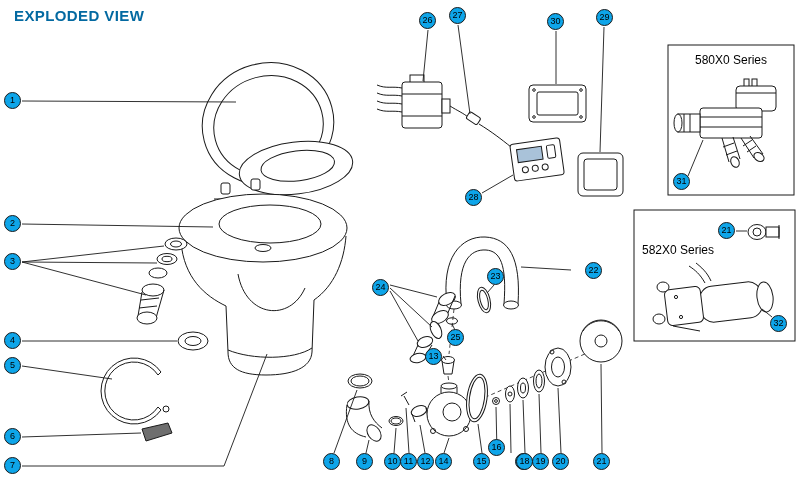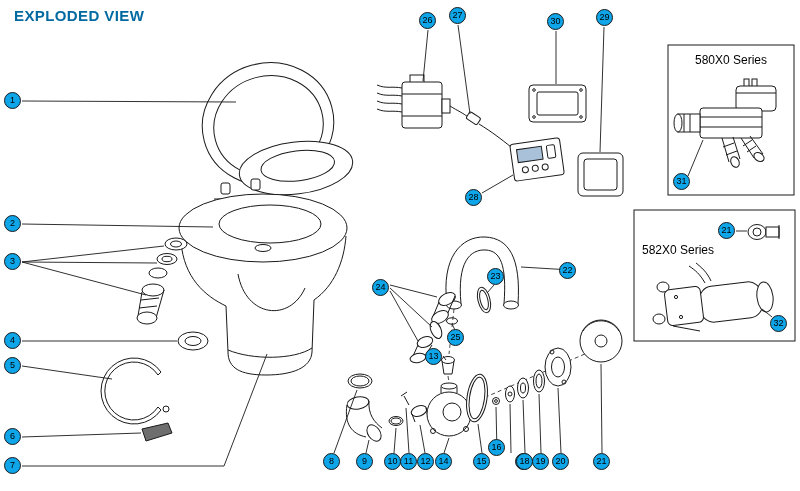--- a/index.html
+++ b/index.html
@@ -322,21 +322,21 @@
   <div class="callout" style="left:417px;top:453px">12</div>
   <div class="callout" style="left:425px;top:348px">13</div>
   <div class="callout" style="left:435px;top:453px">14</div>
   <div class="callout" style="left:473px;top:453px">15</div>
   <div class="callout" style="left:488px;top:439px">16</div>
   <div class="callout" style="left:515px;top:453px">17</div>
   <div class="callout" style="left:516px;top:453px">18</div>
   <div class="callout" style="left:532px;top:453px">19</div>
   <div class="callout" style="left:552px;top:453px">20</div>
   <div class="callout" style="left:593px;top:453px">21</div>
-  <div class="callout" style="left:559px;top:262px">22</div>
+  <div class="callout" style="left:585px;top:262px">22</div>
   <div class="callout" style="left:487px;top:268px">23</div>
   <div class="callout" style="left:372px;top:279px">24</div>
   <div class="callout" style="left:447px;top:329px">25</div>
   <div class="callout" style="left:419px;top:12px">26</div>
   <div class="callout" style="left:449px;top:7px">27</div>
   <div class="callout" style="left:465px;top:189px">28</div>
   <div class="callout" style="left:596px;top:9px">29</div>
   <div class="callout" style="left:547px;top:13px">30</div>
   <div class="callout" style="left:673px;top:173px">31</div>
   <div class="callout" style="left:770px;top:315px">32</div>

